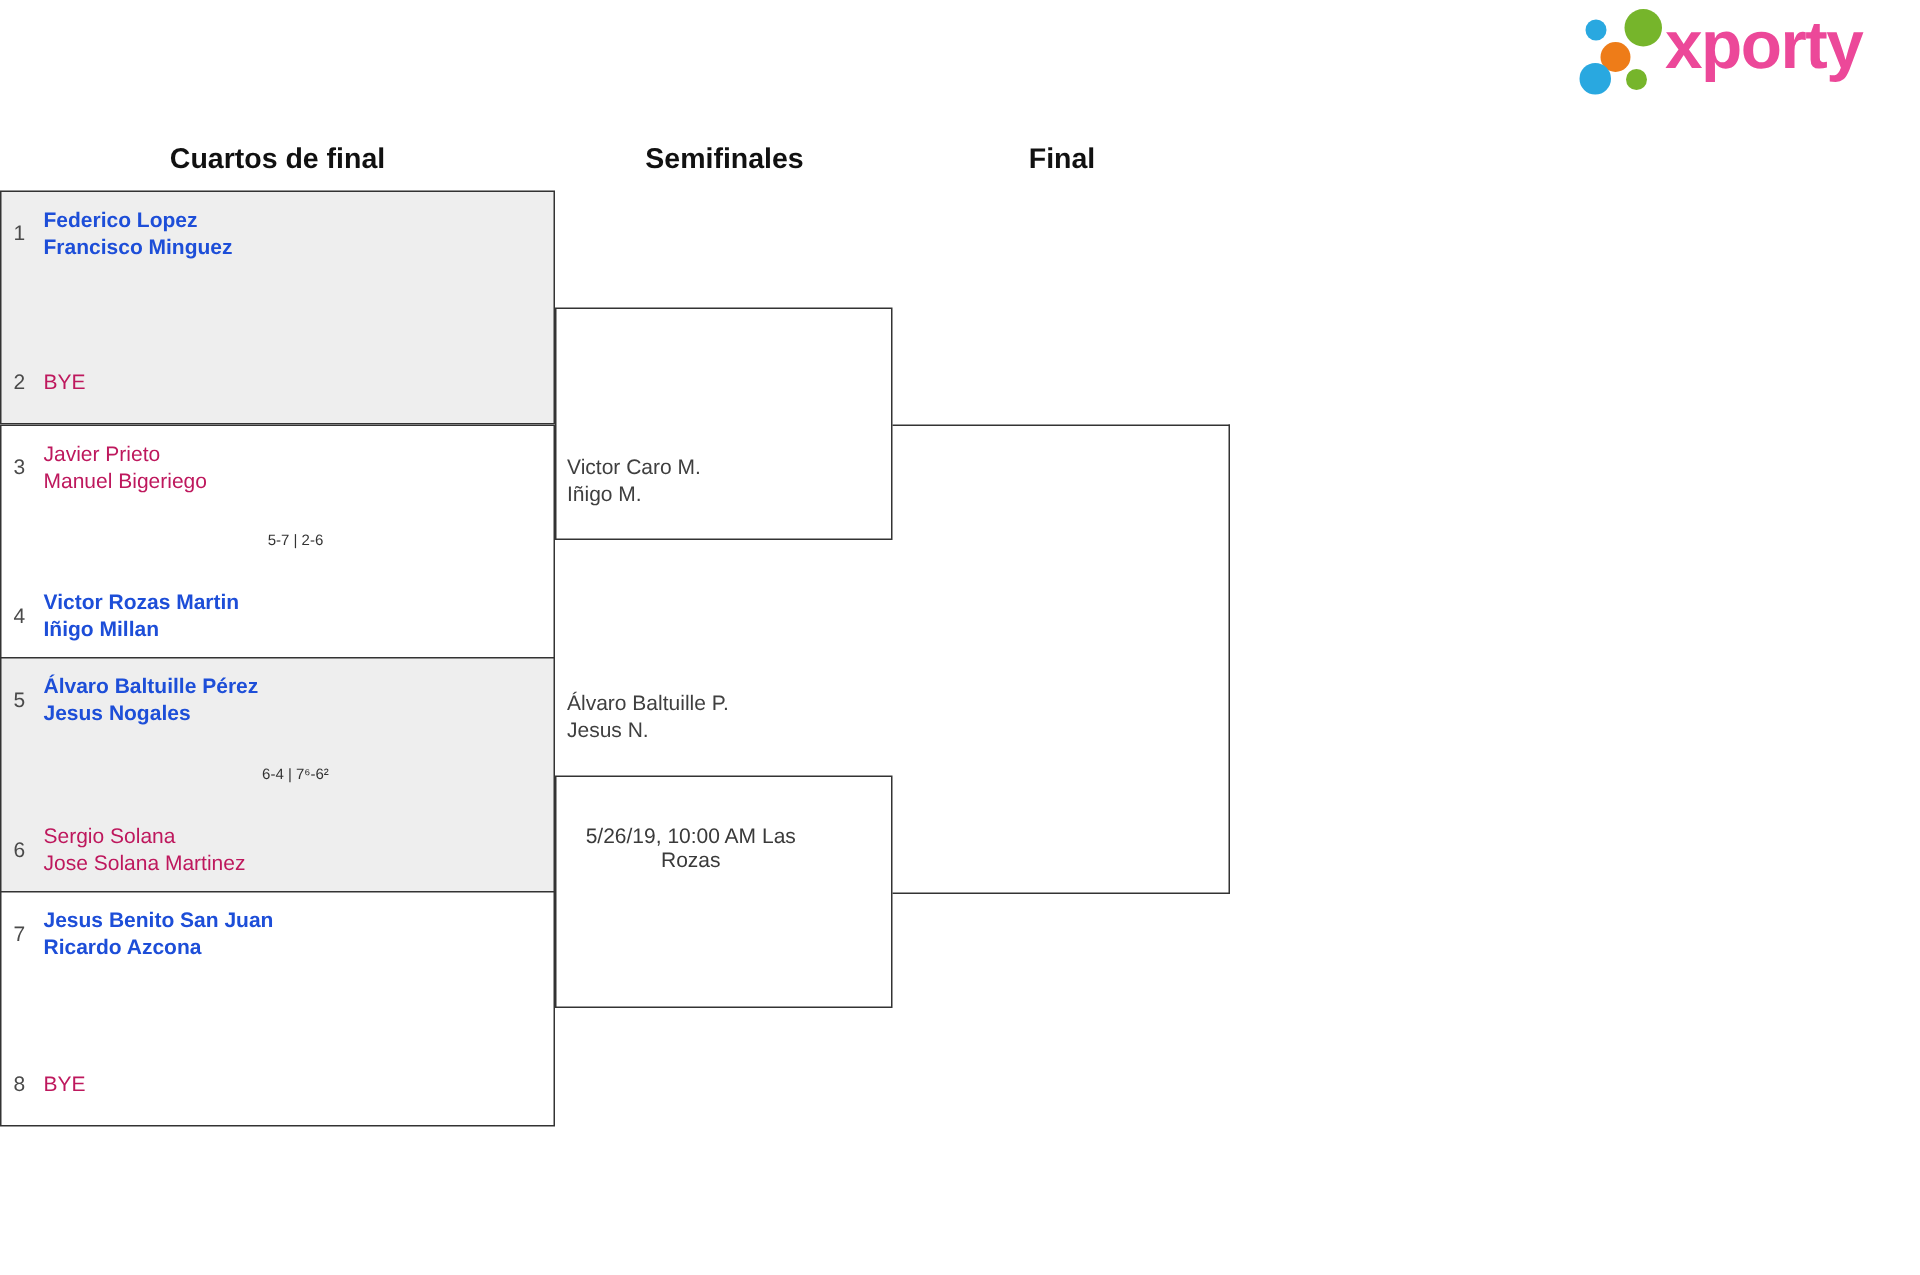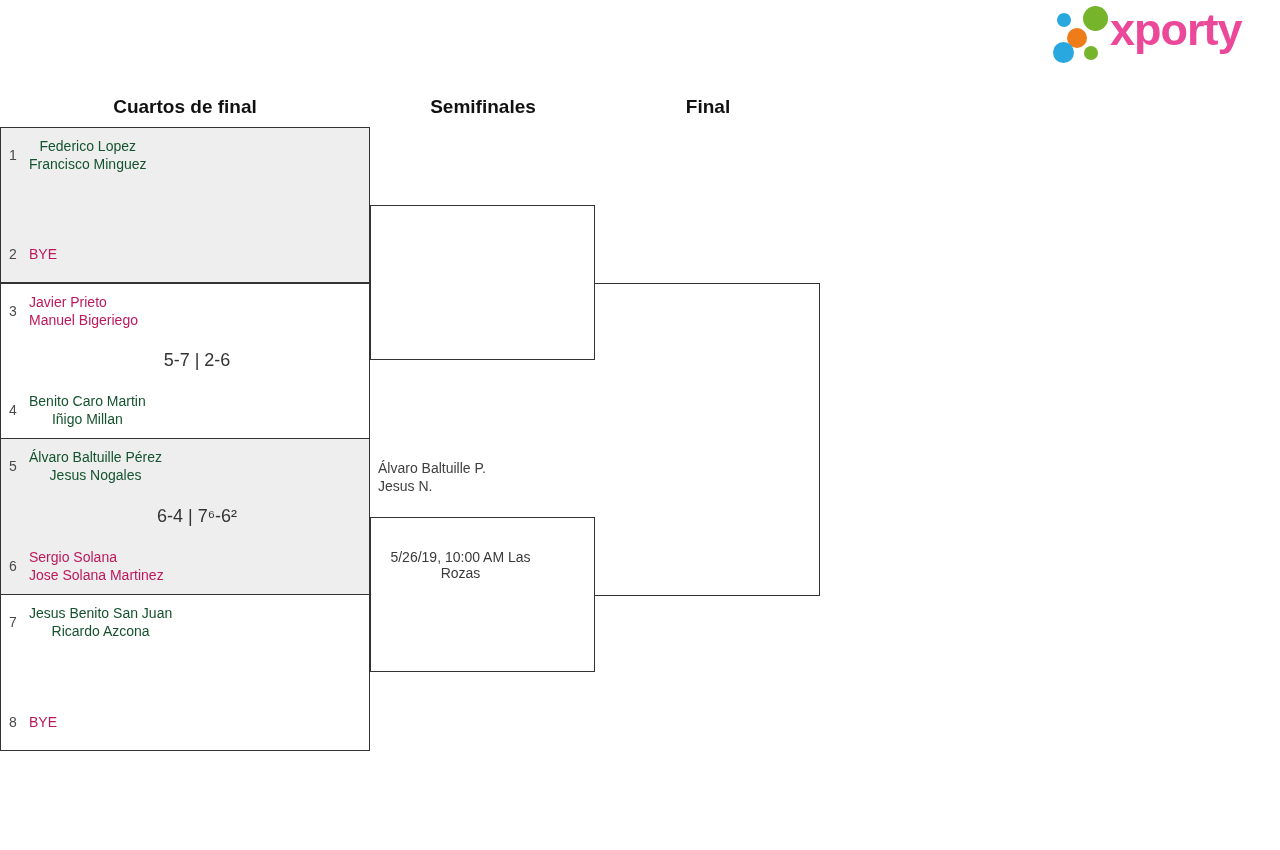--- a/index.html
+++ b/index.html
@@ -33,23 +33,23 @@
             display:flex; flex-direction:column; justify-content:space-between; }
   .qf-box.shaded { background:#eeeeee; }
   .qf-1 { top:127px; } .qf-2 { top:283px; } .qf-3 { top:438px; height:157px; } .qf-4 { top:594px; height:157px; }
   .team { display:flex; }
   .team-top { padding-top:9px; min-height:45px; }
   .team-bottom { padding-bottom:10px; min-height:46px; }
   .seed { width:20px; padding-left:8px; font-size:14px; color:#4a4a4a;
           display:flex; align-items:center; flex:0 0 auto; }
   .names { margin-left:8px; font-size:14px; line-height:18px; color:#be185d;
            display:flex; flex-direction:column; justify-content:center; min-height:36px; }
-  .names.winner { font-weight:400; color:#14532d;align-items:center; }
+  .names.winner { font-weight:700; color:#1d4ed8; }
   .names div:empty { display:none; }
-  .score { text-align:center; font-size:18px; color:#333;padding-left:24px; }
+  .score { text-align:center; font-size:10px; color:#333;padding-left:24px; }
 
   
   .sf-box { position:absolute; left:370px; width:225px; height:155px;
             border:1px solid #333; background:transparent; }
   .sf-box-1 { top:205px; } .sf-box-2 { top:517px; }
   .sf-names { position:absolute; left:378px; width:210px; font-size:14px;
               line-height:18px; color:#3f3f3f; }
   .sf-p1-1 { top:147px; } .sf-p2-1 { top:302px; }
   .sf-p1-2 { top:459px; } .sf-p2-2 { top:614px; }
   .sf-note { position:absolute; left:370px; top:549px; width:181px; text-align:center;
@@ -100,21 +100,21 @@
       <div class="seed">3</div>
       <div class="names">
         <div>Javier Prieto</div>
         <div>Manuel Bigeriego</div>
       </div>
     </div>
     <div class="score">5-7 | 2-6</div>
     <div class="team team-bottom">
       <div class="seed">4</div>
       <div class="names winner">
-        <div>Benito Caro Martin</div>
+        <div>Victor Rozas Martin</div>
         <div>Iñigo Millan</div>
       </div>
     </div>
   </div>
 
   <div class="qf-box qf-3 shaded">
     <div class="team team-top">
       <div class="seed">5</div>
       <div class="names winner">
         <div>Álvaro Baltuille Pérez</div>
@@ -143,20 +143,24 @@
     <div class="team team-bottom">
       <div class="seed">8</div>
       <div class="names">
         <div>BYE</div>
 
       </div>
     </div>
   </div>
 
   <div class="sf-box sf-box-1"></div>
+  <div class="sf-names sf-p2-1">
+    <div>Victor Caro M.</div>
+    <div>Iñigo M.</div>
+  </div>
 
   <div class="sf-names sf-p1-2">
     <div>Álvaro Baltuille P.</div>
     <div>Jesus N.</div>
   </div>
   <div class="sf-box sf-box-2"></div>
   <div class="sf-note">5/26/19, 10:00 AM Las Rozas</div>
 
   <div class="final-box"></div>
 

